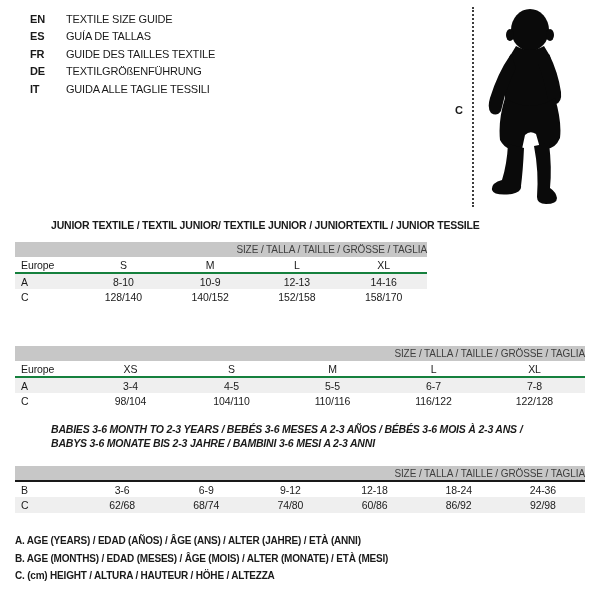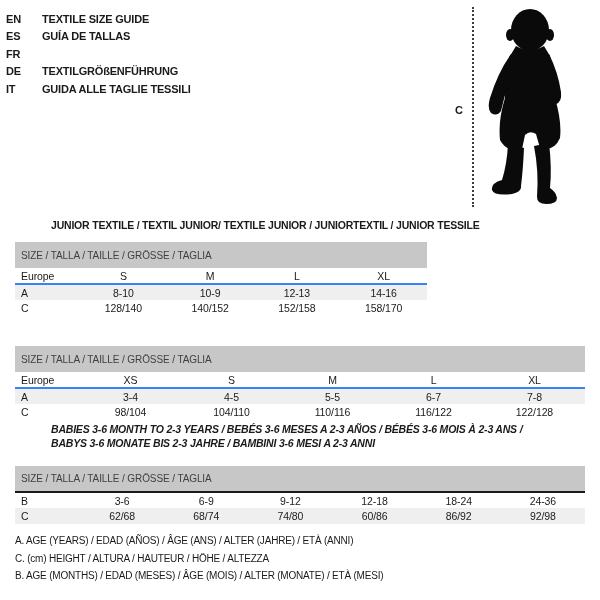--- a/index.html
+++ b/index.html
@@ -2,24 +2,24 @@
 <html><head>
 <meta charset="utf-8">
 <style>
   * { margin:0; padding:0; box-sizing:border-box; }
   html,body { background:#fff; }
   .page {
     position:relative; width:600px; height:600px; background:#ffffff;
     font-family:"Liberation Sans", sans-serif; color:#1a1a1a; overflow:hidden;
   }
   
-  .lang-block { position:absolute; left:6px; top:10px; }
+  .lang-block { position:absolute; left:30px; top:10px; }
   .lang-row { display:flex; height:17.5px; align-items:center; }
   .lang-code { width:36px; font-weight:bold; font-size:11px; letter-spacing:-0.2px; }
-  .lang-title { font-weight:bold; font-size:11px; letter-spacing:-0.2px; }
+  .lang-title { font-weight:normal; font-size:11px; letter-spacing:-0.2px; }
   
   .measure-line {
     position:absolute; left:472px; top:7px; height:200px; width:0;
     border-left:2px dotted #3c3c3c;
   }
   .measure-label {
     position:absolute; left:455px; top:104px; font-weight:bold; font-size:11px;
   }
   .baby-svg { position:absolute; left:480px; top:4px; }
   
@@ -35,49 +35,50 @@
     position:absolute; left:15px; border-collapse:collapse; table-layout:fixed;
     font-size:10.5px; letter-spacing:-0.1px;
   }
   .table-junior { top:242px; width:412px; }
   .table-children { top:346px; width:570px; }
   .table-babies { top:466px; width:570px; }
   td { height:16px; text-align:center; padding:0; vertical-align:middle; }
   td.label-col { text-align:left; padding-left:6px; }
   col.label-col { width:65px; }
   tr.bar td {
-    background:#c7c7c7; color:#3f3f3f; text-align:left; padding-left:6px;
-    height:26px; font-size:10px;
+    background:#c7c7c7; color:#3f3f3f; text-align:right; padding-left:6px;
+    height:15px; font-size:10px;
   }
   tr.bar-line td { border-bottom:2px solid #191919; }
-  tr.head-row td { border-bottom:2px solid #3b82f6; }
+  tr.head-row td { border-bottom:2px solid #15803d; }
   tr.alt-row td { background:#efefef; }
   
   .footnotes { position:absolute; left:15px; top:532px; }
   .footnote {
-    font-weight:normal; font-size:10px; letter-spacing:-0.2px; line-height:17.5px;
+    font-weight:bold; font-size:10px; letter-spacing:-0.2px; line-height:17.5px;
     white-space:nowrap;
   }
 </style>
 </head>
 <body>
 
 <div class="page">
 
   <div class="lang-block">
     <div class="lang-row">
       <span class="lang-code">EN</span>
       <span class="lang-title">TEXTILE SIZE GUIDE</span>
     </div>
     <div class="lang-row">
       <span class="lang-code">ES</span>
       <span class="lang-title">GUÍA DE TALLAS</span>
     </div>
     <div class="lang-row">
       <span class="lang-code">FR</span>
+      <span class="lang-title">GUIDE DES TAILLES TEXTILE</span>
     </div>
     <div class="lang-row">
       <span class="lang-code">DE</span>
       <span class="lang-title">TEXTILGRÖßENFÜHRUNG</span>
     </div>
     <div class="lang-row">
       <span class="lang-code">IT</span>
       <span class="lang-title">GUIDA ALLE TAGLIE TESSILI</span>
     </div>
   </div>
@@ -207,17 +208,17 @@
       <td>74/80</td>
       <td>60/86</td>
       <td>86/92</td>
       <td>92/98</td>
     </tr>
   </tbody>
     </table>
 
   <div class="footnotes">
     <div class="footnote">A. AGE (YEARS) / EDAD (AÑOS) / ÂGE (ANS) / ALTER (JAHRE) / ETÀ (ANNI)</div>
+    <div class="footnote">B. AGE (MONTHS) / EDAD (MESES) / ÂGE (MOIS) / ALTER (MONATE) / ETÀ (MESI)</div>
     <div class="footnote">C. (cm) HEIGHT / ALTURA / HAUTEUR / HÖHE / ALTEZZA</div>
-    <div class="footnote">B. AGE (MONTHS) / EDAD (MESES) / ÂGE (MOIS) / ALTER (MONATE) / ETÀ (MESI)</div>
   </div>
 
 </div>
 
 </body></html>

